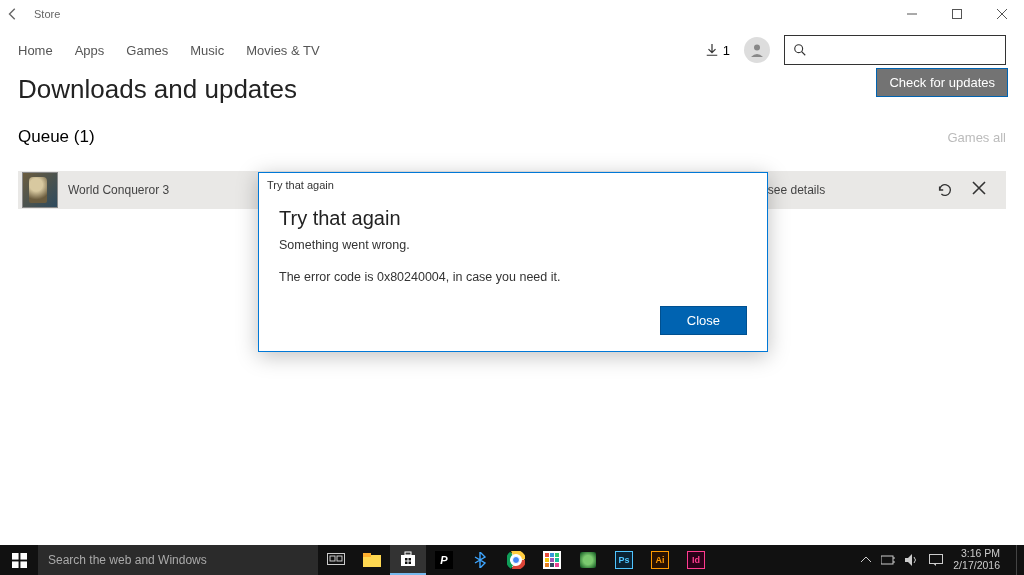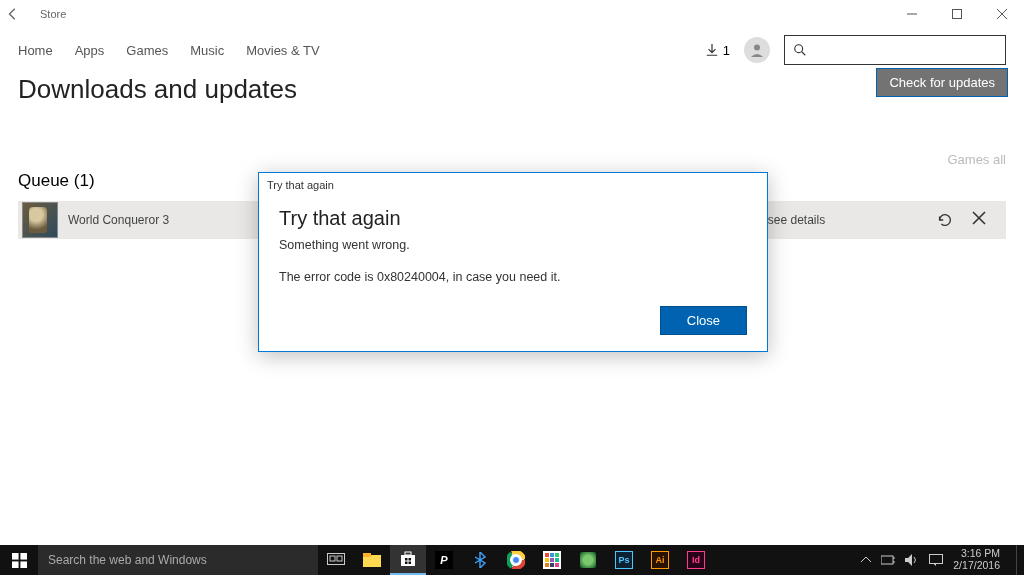--- a/index.html
+++ b/index.html
@@ -1,45 +1,45 @@
 <!DOCTYPE html>
 <html><head>
 <meta charset="utf-8">
 <style>
   * { box-sizing: border-box; margin: 0; padding: 0; font-family: 'Segoe UI', Tahoma, sans-serif; }
   html, body { width: 1024px; height: 575px; overflow: hidden; background: #fff; }
 
   
   .titlebar { height: 28px; display: flex; align-items: center; padding-left: 6px; font-size: 11px; color: #666; }
   .titlebar .back { width: 24px; text-align: center; font-size: 14px; color: #666; cursor: pointer; }
-  .titlebar .title { margin-left: 10px; }
+  .titlebar .title { margin-left: 4px; }
   .titlebar .spacer { flex: 1; }
   .winbtn { width: 45px; height: 28px; display: flex; align-items: center; justify-content: center; color: #555; font-size: 11px; }
 
   
   .navbar { height: 44px; display: flex; align-items: center; padding: 0 18px; }
   .navitems { display: flex; gap: 22px; }
   .navitem { font-size: 13px; color: #555; cursor: pointer; }
   .navright { margin-left: auto; display: flex; align-items: center; gap: 14px; }
   .downloads-ind { display: flex; align-items: center; gap: 4px; font-size: 13px; }
   .user-icon { width: 26px; height: 26px; border-radius: 50%; background: #ddd; display: flex; align-items: center; justify-content: center; }
   .searchbox { width: 222px; height: 30px; border: 1px solid #333; display: flex; align-items: center; padding: 0 8px; }
   .searchbox input { border: none; outline: none; flex: 1; font-size: 13px; }
   .search-icon { font-size: 14px; }
 
   
   .content { padding: 0 18px; }
   h1.pagetitle { font-weight: 300; font-size: 26px; color: #222; margin-top: 2px; }
   .checkupdates { position: absolute; right: 16px; top: 68px; background: #737373; color: #fff; font-size: 13px; padding: 6px 12px; border: 1px solid #0063B1; cursor: pointer; }
   .queueheader { display: flex; align-items: center; margin-top: 22px; }
-  .queueheader h2 { font-weight: 400; font-size: 17px; margin-top: 44px; }
+  .queueheader h2 { font-weight: 400; font-size: 17px; }
   .pauseall { margin-left: auto; color: #bbb; font-size: 13px; }
 
   
-  .queuerow { margin-top: 10px; height: 38px; background: #e9e8e6; display: flex; align-items: center; font-size: 12px; color: #444; }
+  .queuerow { margin-top: 24px; height: 38px; background: #e9e8e6; display: flex; align-items: center; font-size: 12px; color: #444; }
   .queuerow .thumb { width: 36px; height: 36px; margin: 1px 10px 1px 4px; background: linear-gradient(135deg,#6b5c3e,#2d4a5e); border: 1px solid #888; position: relative; }
   .queuerow .thumb::after { content:''; position:absolute; left:6px; top:4px; width:18px; height:26px; background: radial-gradient(circle at 40% 30%, #d8c9a0 30%, #6b5c3e 70%); border-radius: 4px 4px 2px 2px; }
   .qname { width: 320px; }
   .qtype { width: 160px; text-align: center; }
   .qstatus { flex: 1; text-align: center; }
   .qactions { display: flex; gap: 18px; padding-right: 20px; font-size: 16px; color: #333; }
 
   
   .dialog { position: absolute; left: 258px; top: 172px; width: 510px; background: #fff; border: 1px solid #0078D7; box-shadow: 0 4px 20px rgba(0,0,0,0.25); }
   .dialog .dtitle { font-size: 11px; padding: 6px 8px 2px 8px; color: #333; }

